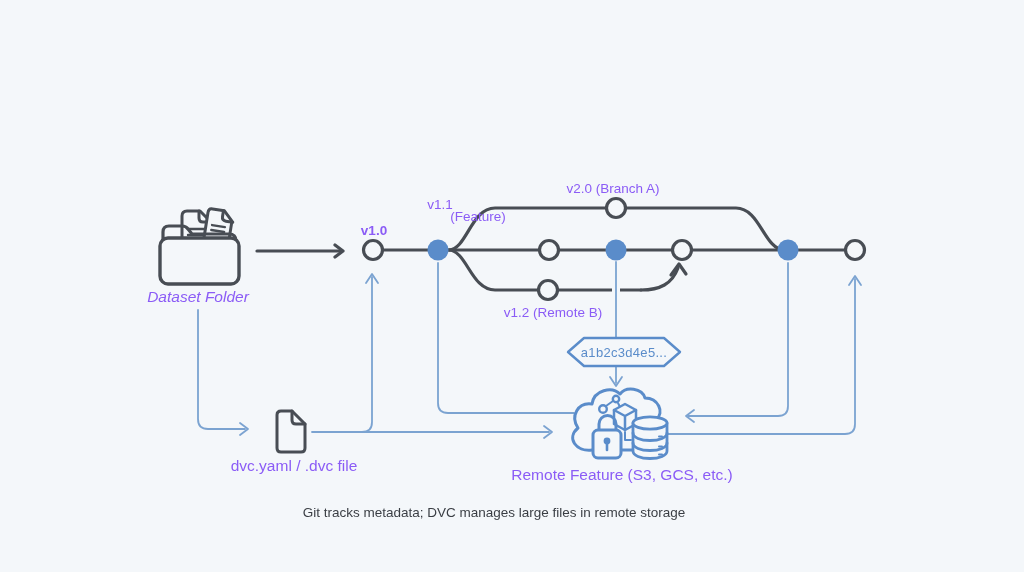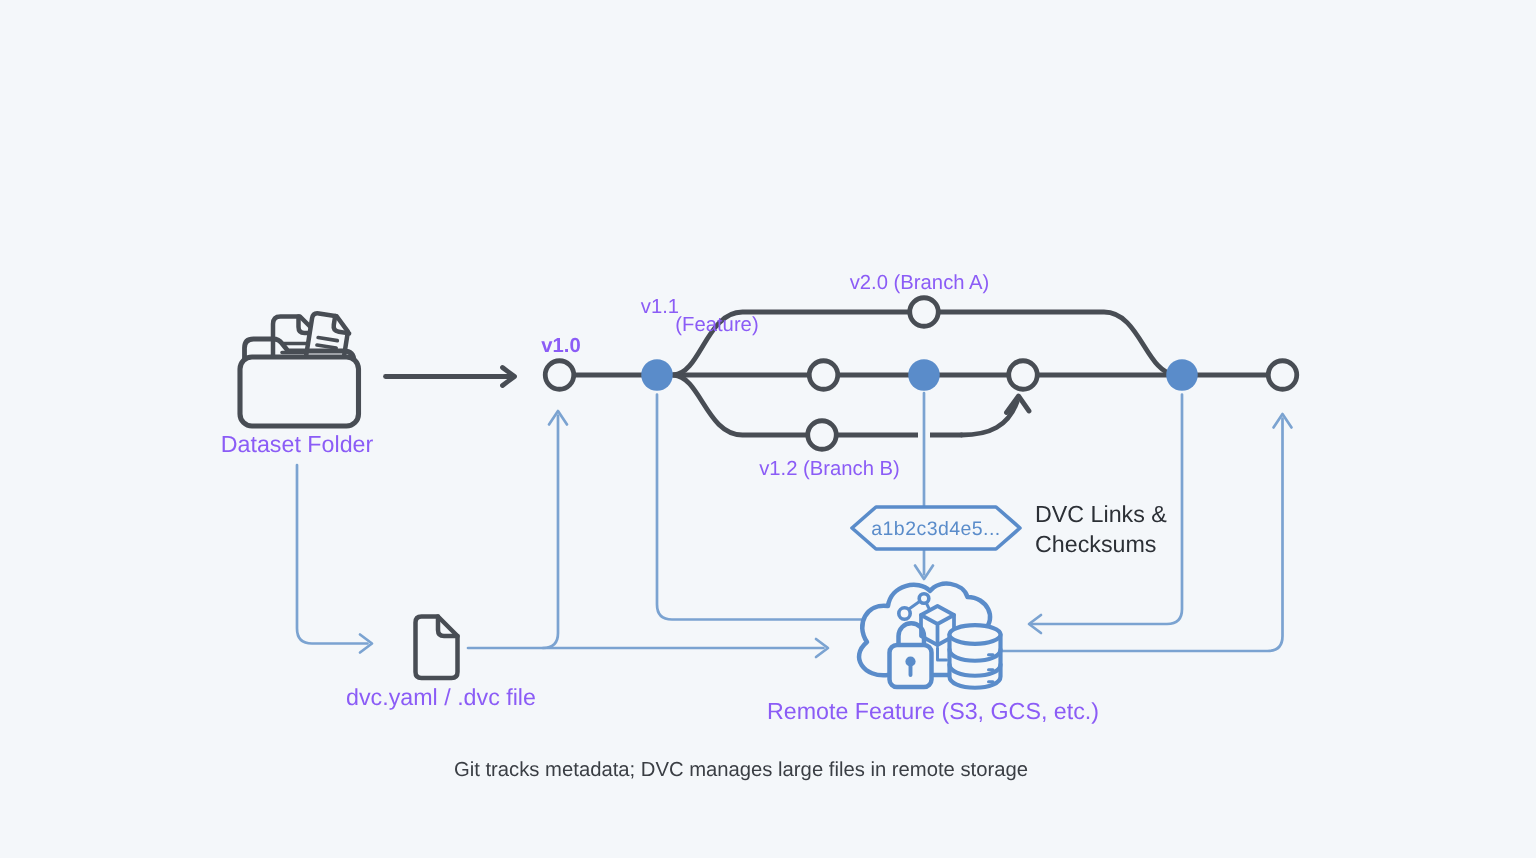--- a/index.html
+++ b/index.html
@@ -146,37 +146,33 @@
         <path d="M633 423 V451 C633 455.5 640.5 458.5 650 458.5 C659.5 458.5 667 455.5 667 451 V423"></path>
         <ellipse cx="650" cy="423" rx="17" ry="6.2"></ellipse>
         <path d="M633 433 C633 437.5 640.5 440.5 650 440.5 C659.5 440.5 667 437.5 667 433" fill="none"></path>
         <path d="M633 443 C633 447.5 640.5 450.5 650 450.5 C659.5 450.5 667 447.5 667 443" fill="none"></path>
         <path d="M659 436.5 h3 M659 446.5 h3 M659 454.5 h3" fill="none" stroke-width="2"></path>
       </g>
     </g>
   </svg>
 
 
-  <div class="lbl med" style="left:198px;top:297px;">Dataset Folder</div>
+  <div class="lbl med" style="left:198px;top:297px;font-style:italic;">Dataset Folder</div>
 
   <div class="lbl small" style="left:374px;top:230px;font-weight:bold;">v1.0</div>
 
   <div class="lbl small" style="left:440px;top:204px;">v1.1</div>
   <div class="lbl small" style="left:440px;top:216px;margin-left:38px;">(Feature)</div>
 
   <div class="lbl small" style="left:613px;top:188px;">v2.0 (Branch A)</div>
 
-  <div class="lbl small" style="left:553px;top:312px;">v1.2 (Branch B)</div>
+  <div class="lbl small" style="left:553px;top:312px;">v1.2 (Remote B)</div>
 
   <div class="hash-text" style="left:624px;top:352px;">a1b2c3d4e5...</div>
 
-  <div class="dvc-links">
-    <div>DVC Links &amp;</div>
-    <div>Checksums</div>
-  </div>
 
   <div class="lbl med" style="left:294px;top:466px;">dvc.yaml / .dvc file</div>
 
   <div class="lbl med" style="left:622px;top:475px;">Remote Feature (S3, GCS, etc.)</div>
 
   <div class="caption">Git tracks metadata; DVC manages large files in remote storage</div>
 
 </div>
 
 </body></html>

